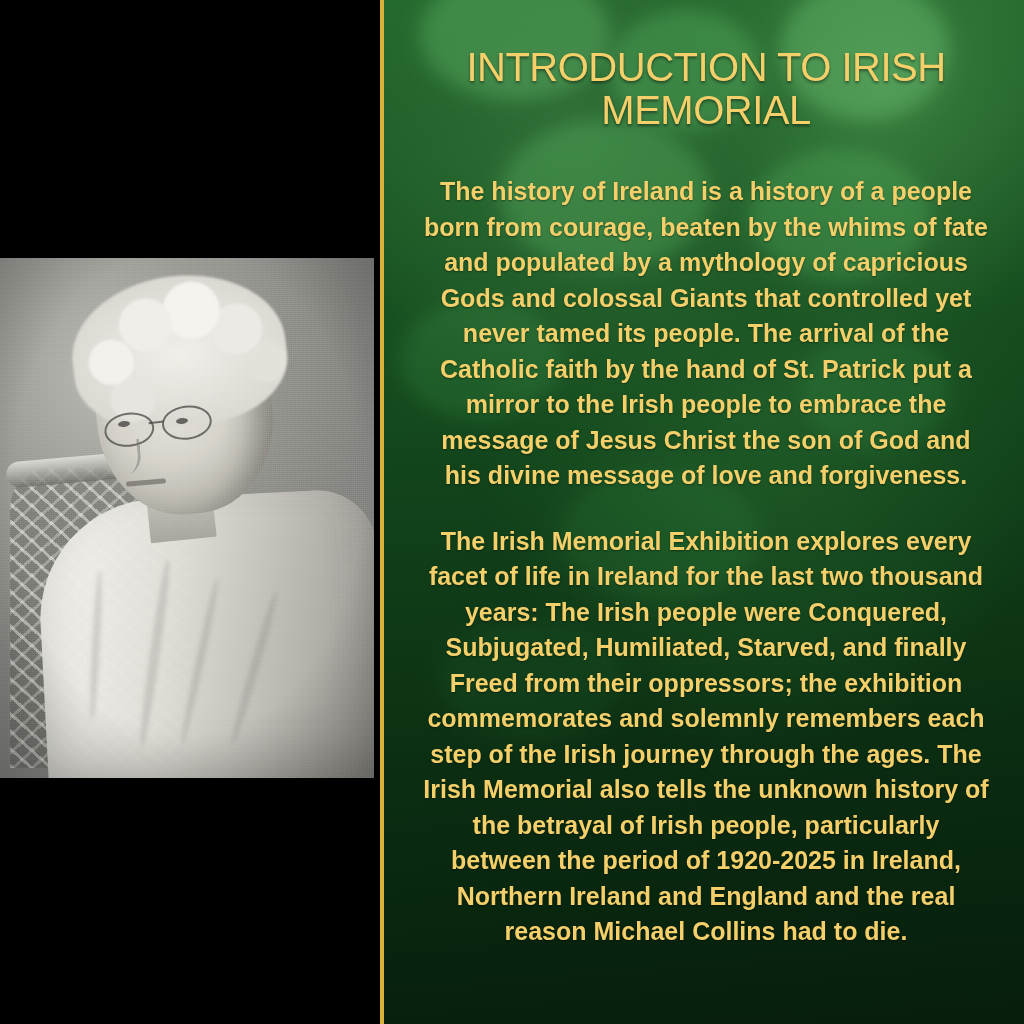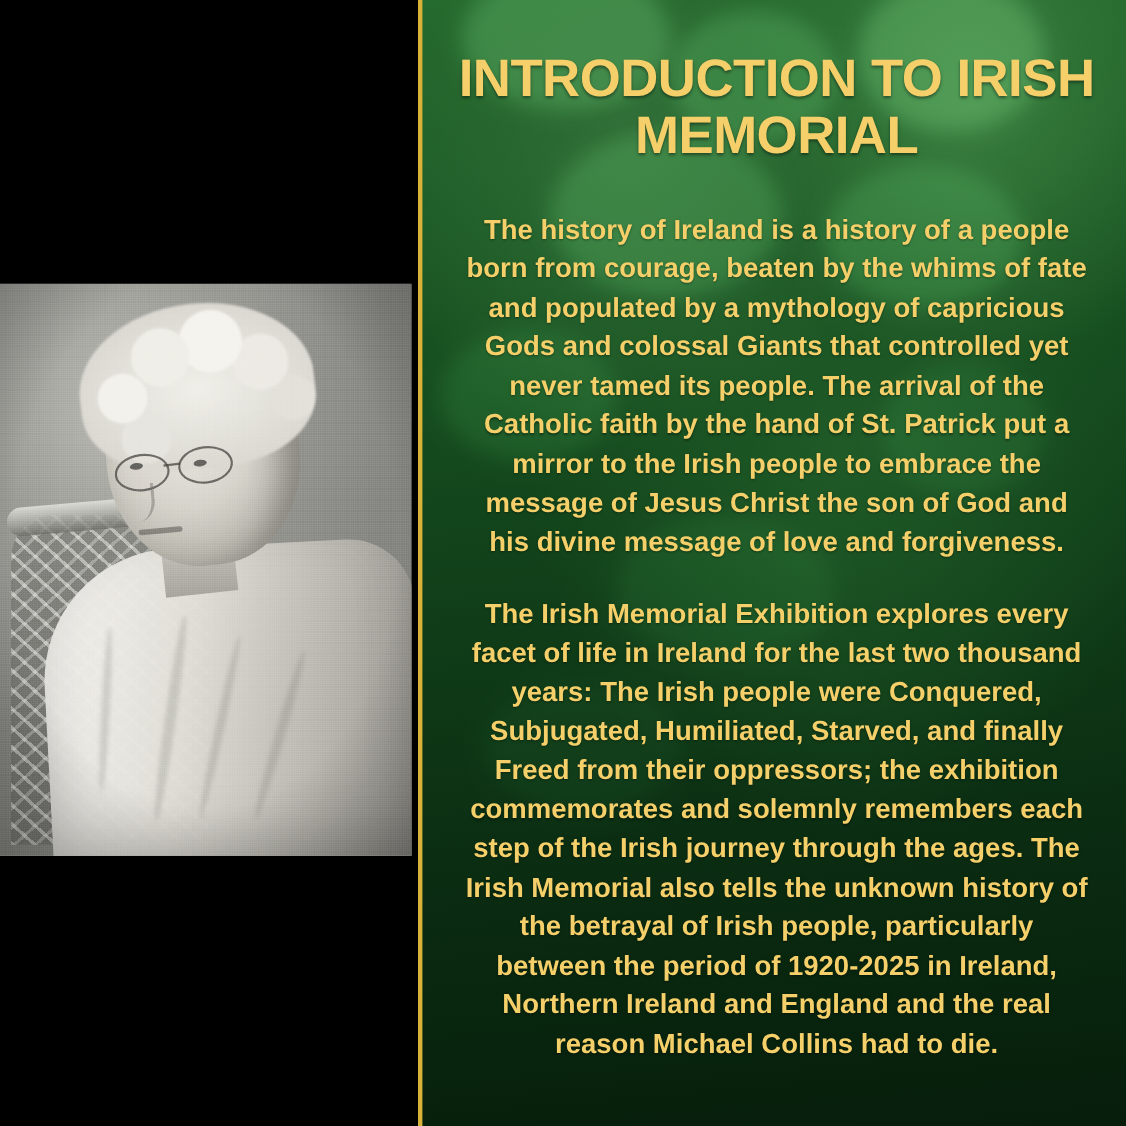--- a/index.html
+++ b/index.html
@@ -252,23 +252,23 @@
 
   .content {
     position: relative;
     z-index: 3;
     padding: 46px 26px 0 34px;
     text-align: center;
   }
 
   .title {
     color: #f5d06a;
-    font-size: 48px;
+    font-size: 40px;
     line-height: 1.08;
-    font-weight: bold;
+    font-weight: normal;
     letter-spacing: -0.5px;
     margin: 0 0 42px 0;
     text-shadow: 0 2px 3px rgba(0,0,0,.45);
   }
 
   .para {
     color: #f5d06a;
     font-size: 25px;
     line-height: 1.42;
     font-weight: bold;

